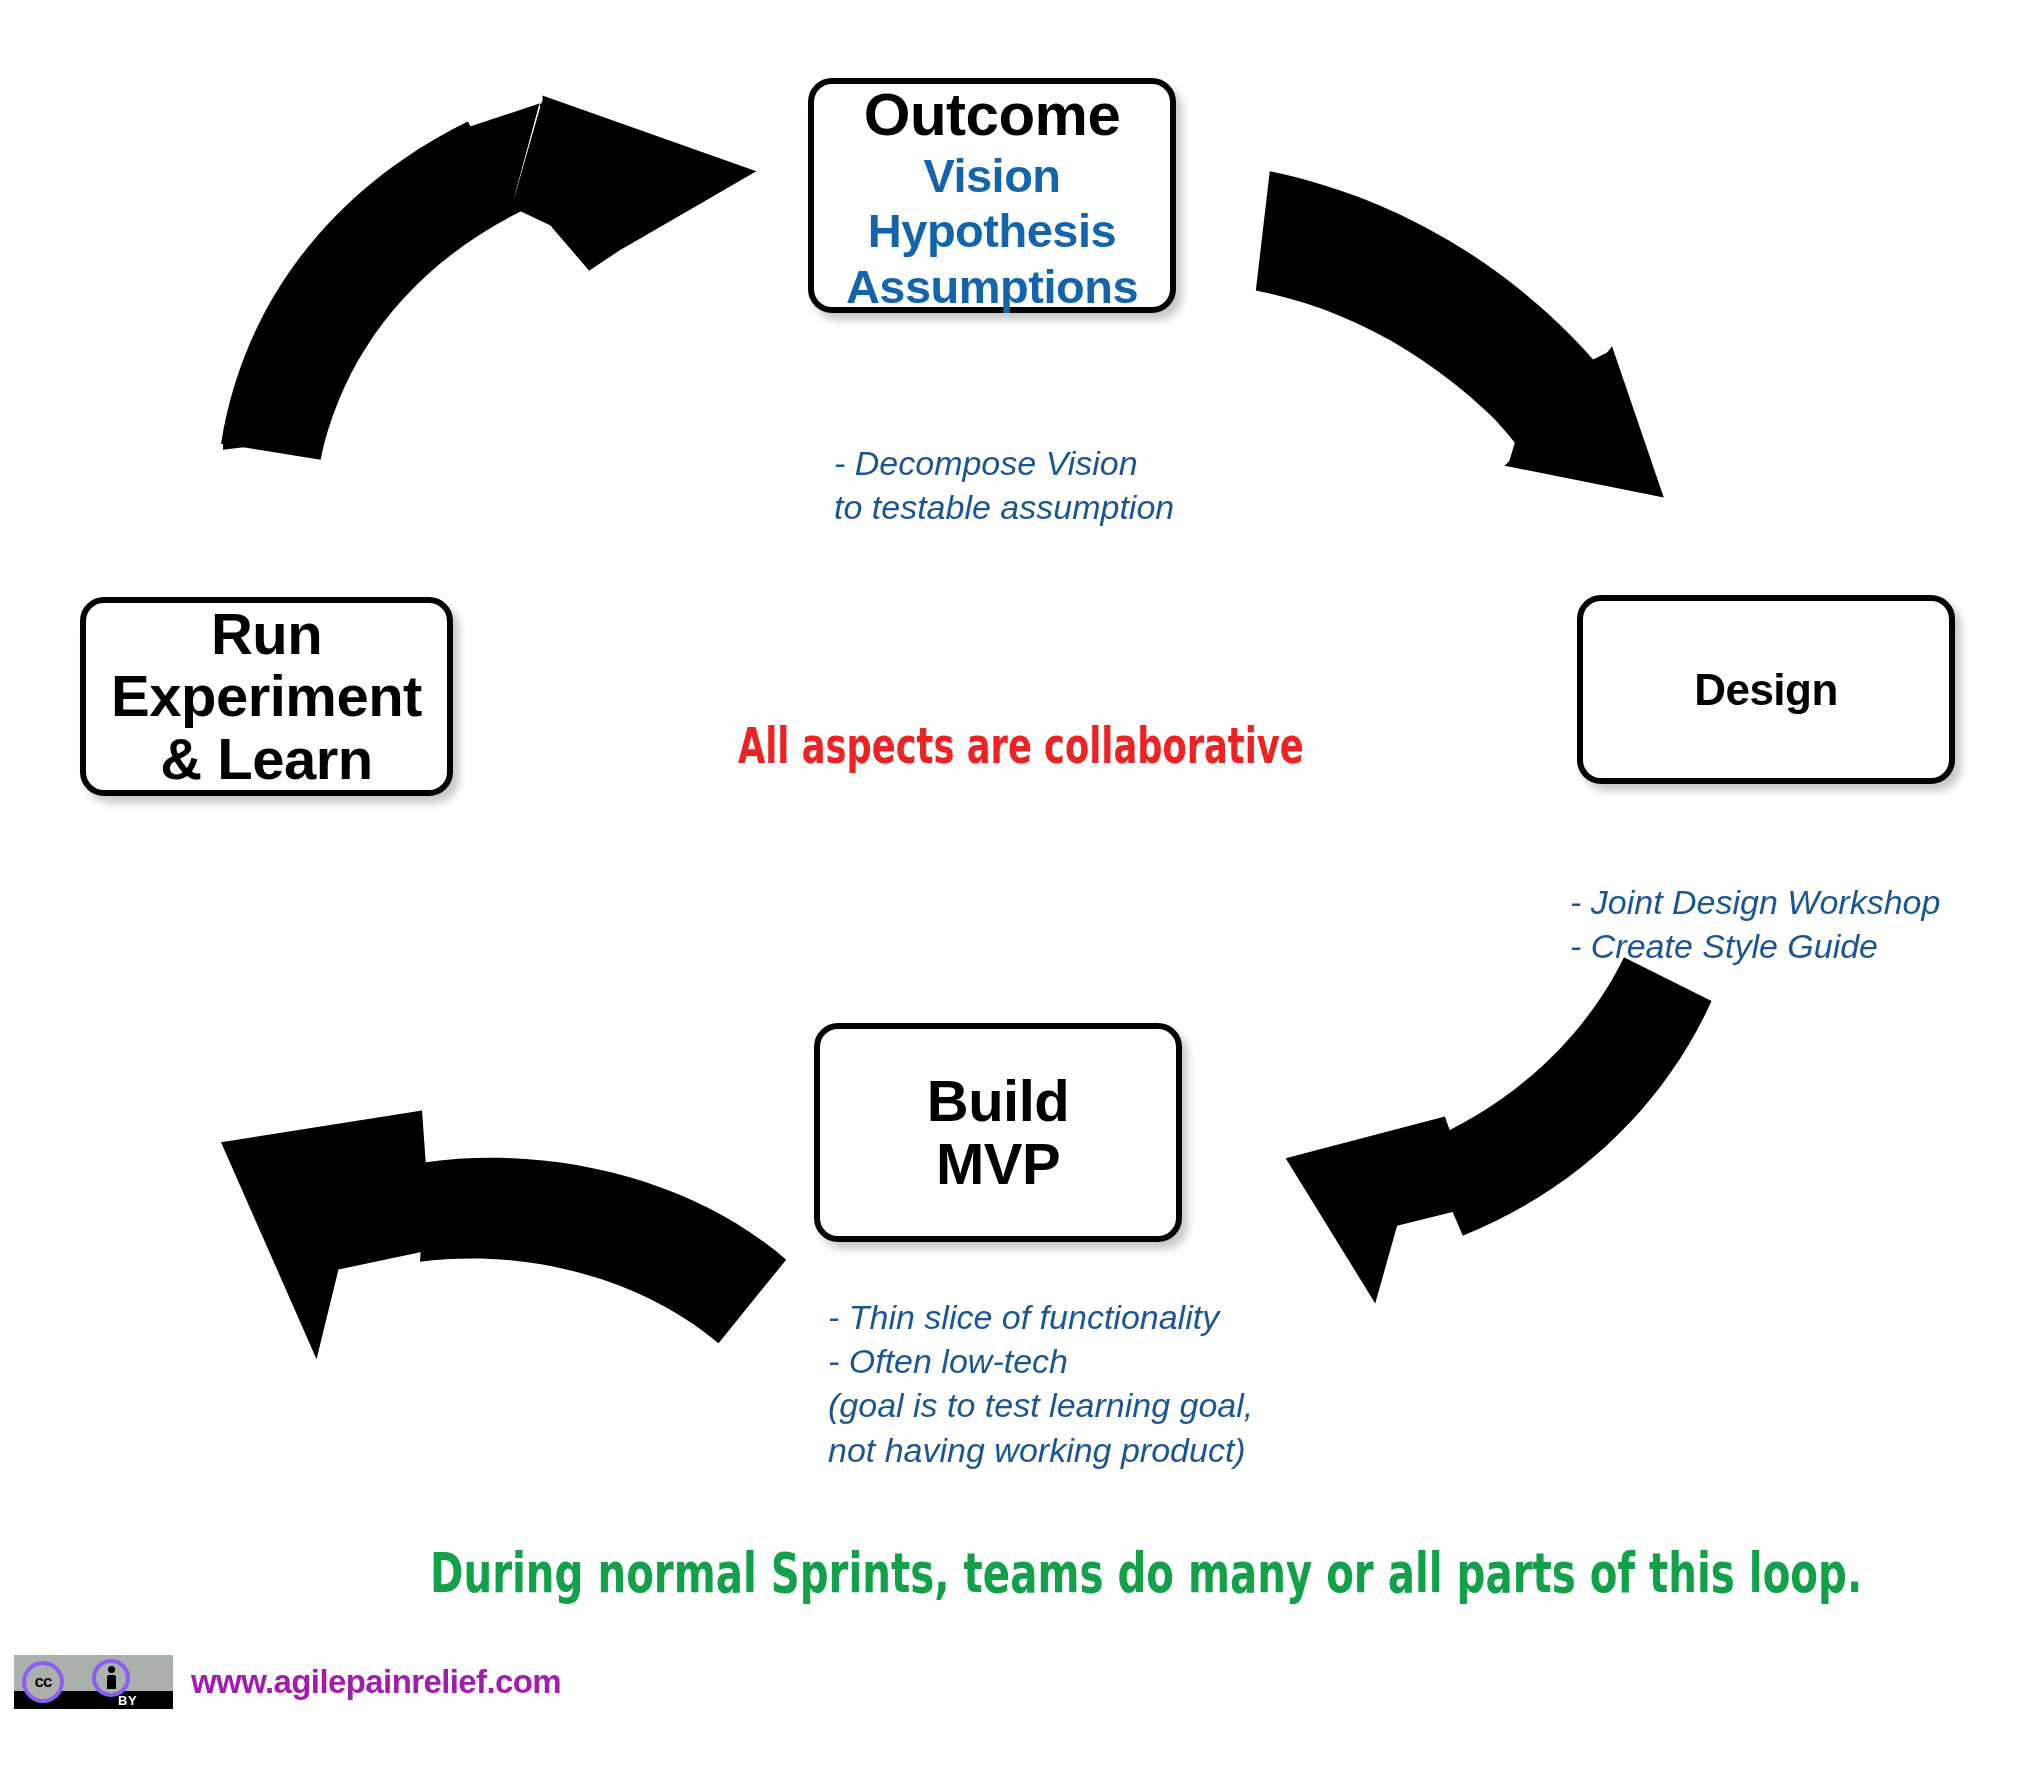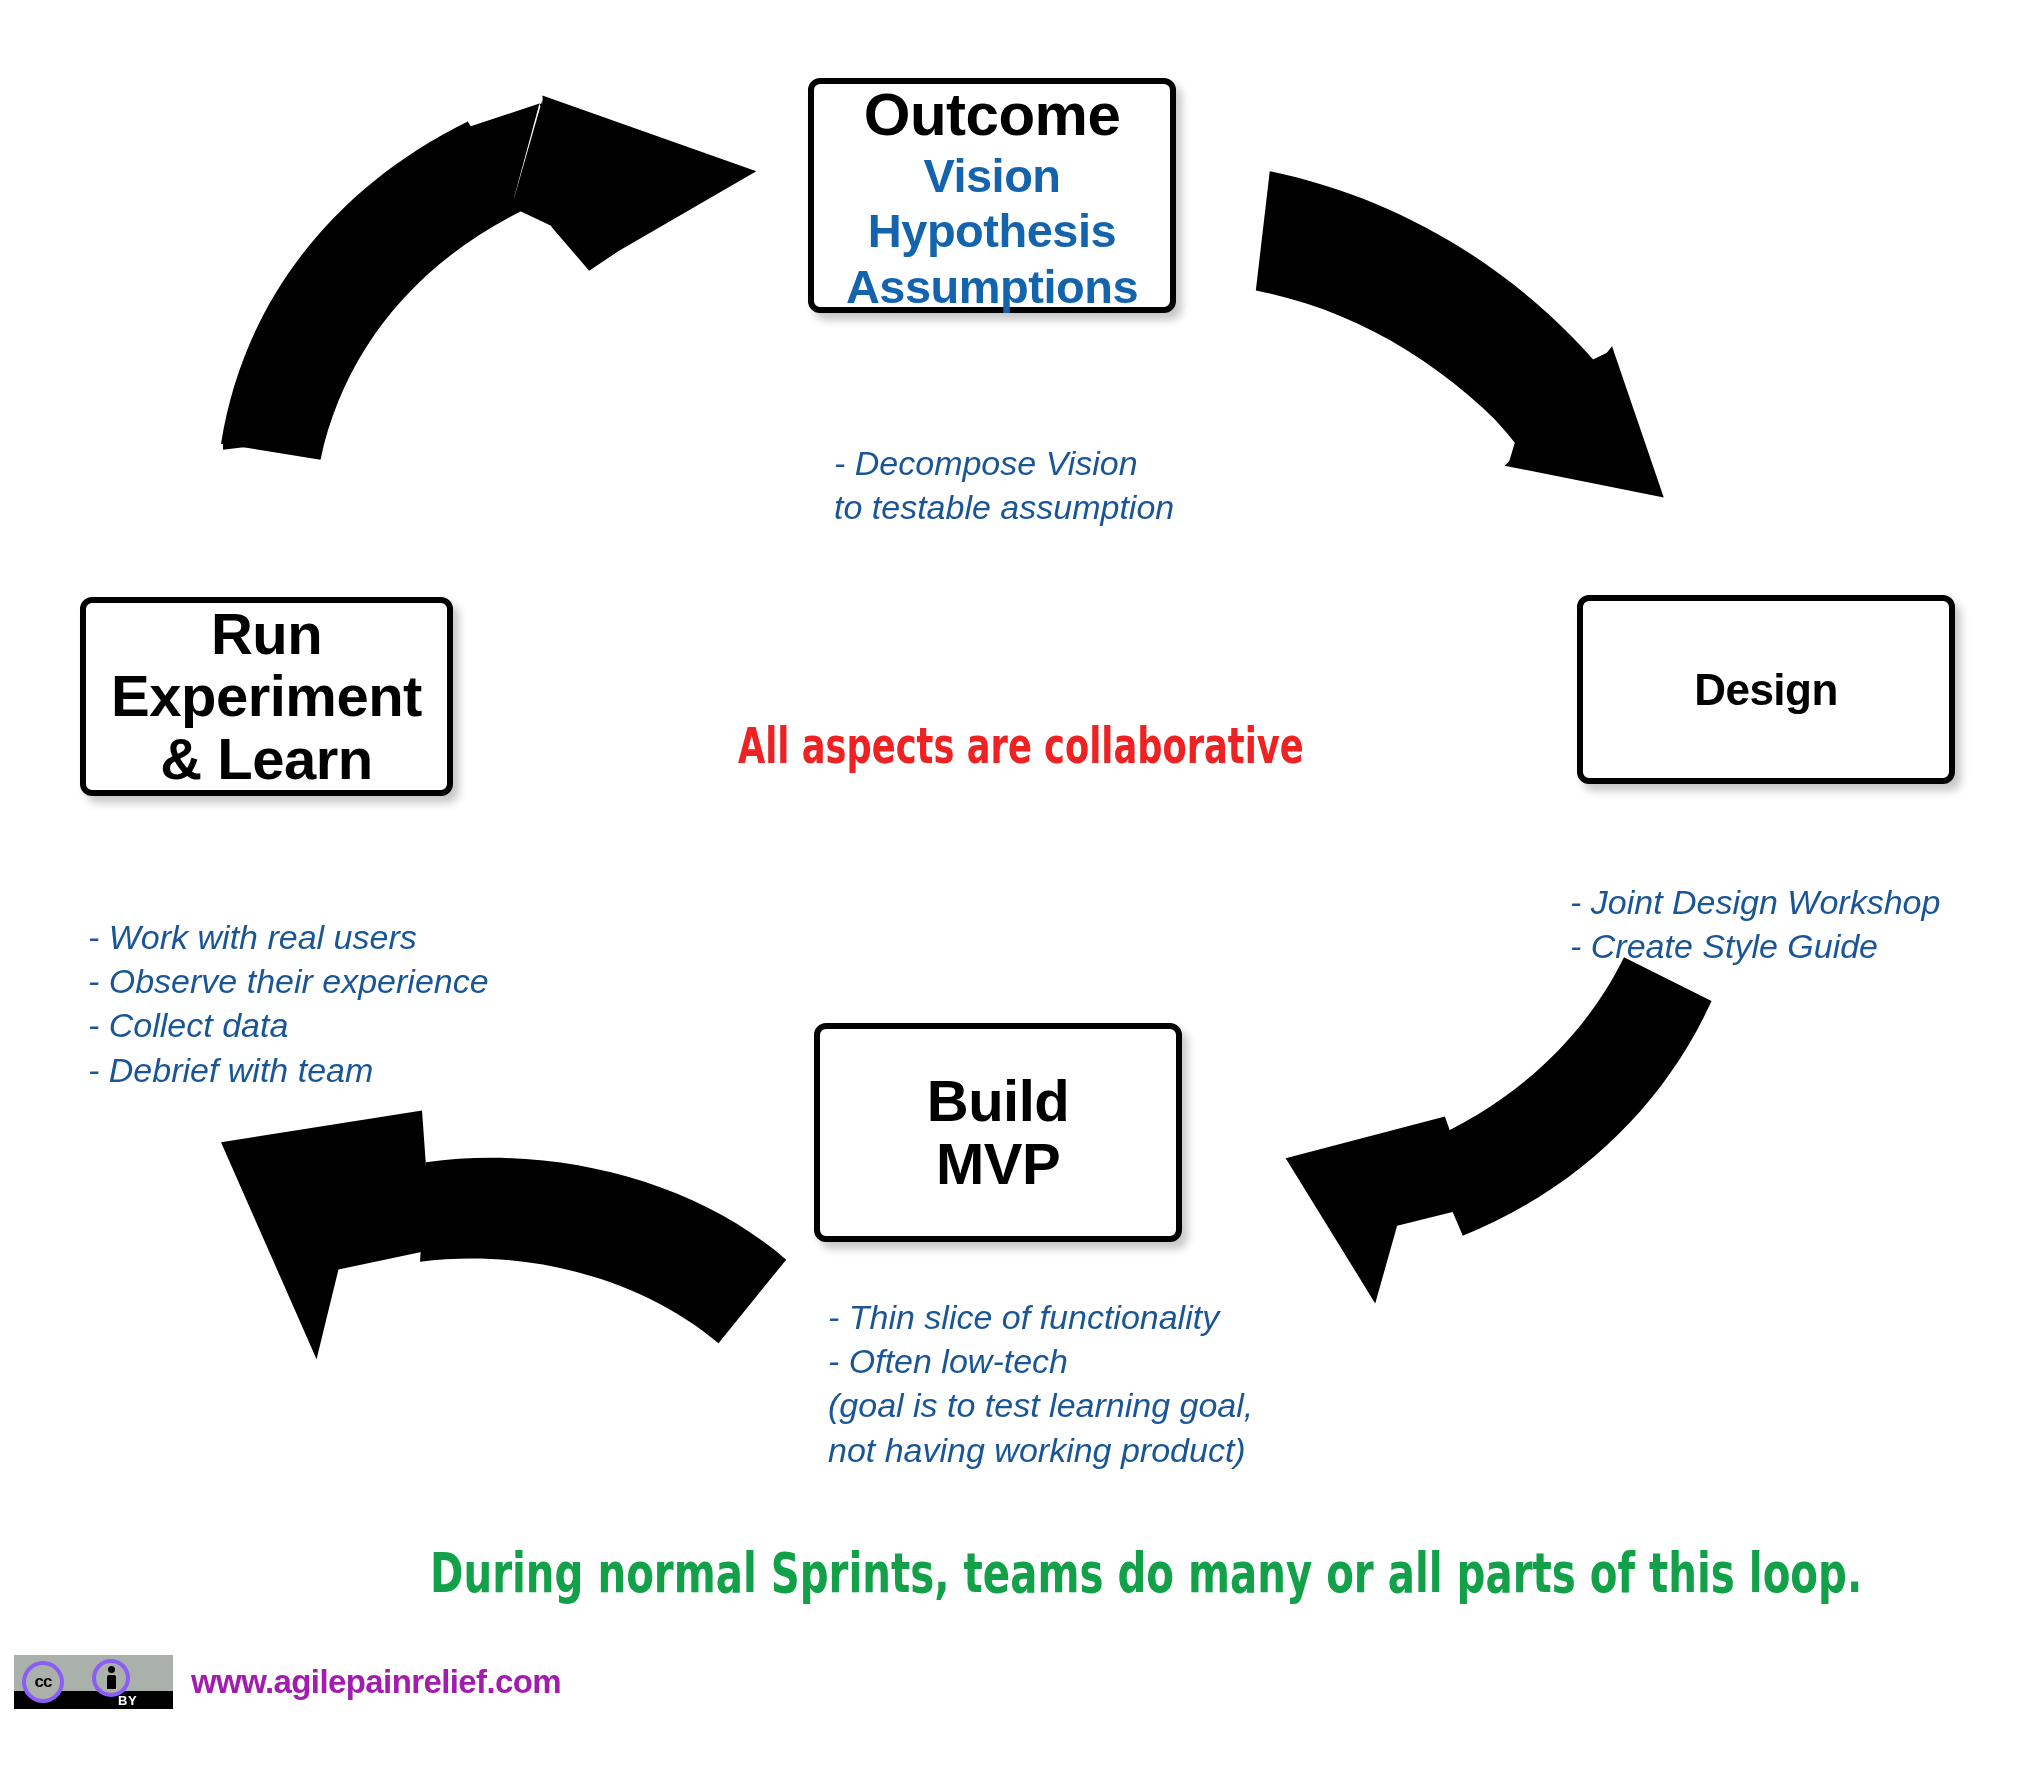--- a/index.html
+++ b/index.html
@@ -24,21 +24,21 @@
     width: 2044px;
     height: 1791px;
     pointer-events: none;
   }
 
   
   .node {
     position: absolute;
     background: #ffffff;
     border: 6px solid #000000;
-    border-radius: 12px;
+    border-radius: 24px;
     box-shadow: 6px 7px 9px rgba(0,0,0,0.22);
     box-sizing: border-box;
     display: flex;
     flex-direction: column;
     align-items: center;
     justify-content: center;
     text-align: center;
   }
   .node-title {
     font-weight: bold;
@@ -248,24 +248,20 @@
     <div class="node-title">Design</div>
   </div>
   <div id="note-design" class="note">- Joint Design Workshop
 - Create Style Guide</div>
 
   <div id="node-run" class="node">
     <div class="node-title">Run</div>
     <div class="node-title">Experiment</div>
     <div class="node-title">&amp; Learn</div>
   </div>
-  <div id="note-run" class="note">- Work with real users
-- Observe their experience
-- Collect data
-- Debrief with team</div>
 
   <div id="node-build" class="node">
     <div class="node-title">Build</div>
     <div class="node-title">MVP</div>
   </div>
   <div id="note-build" class="note">- Thin slice of functionality
 - Often low-tech
 (goal is to test learning goal,
 not having working product)</div>
 

